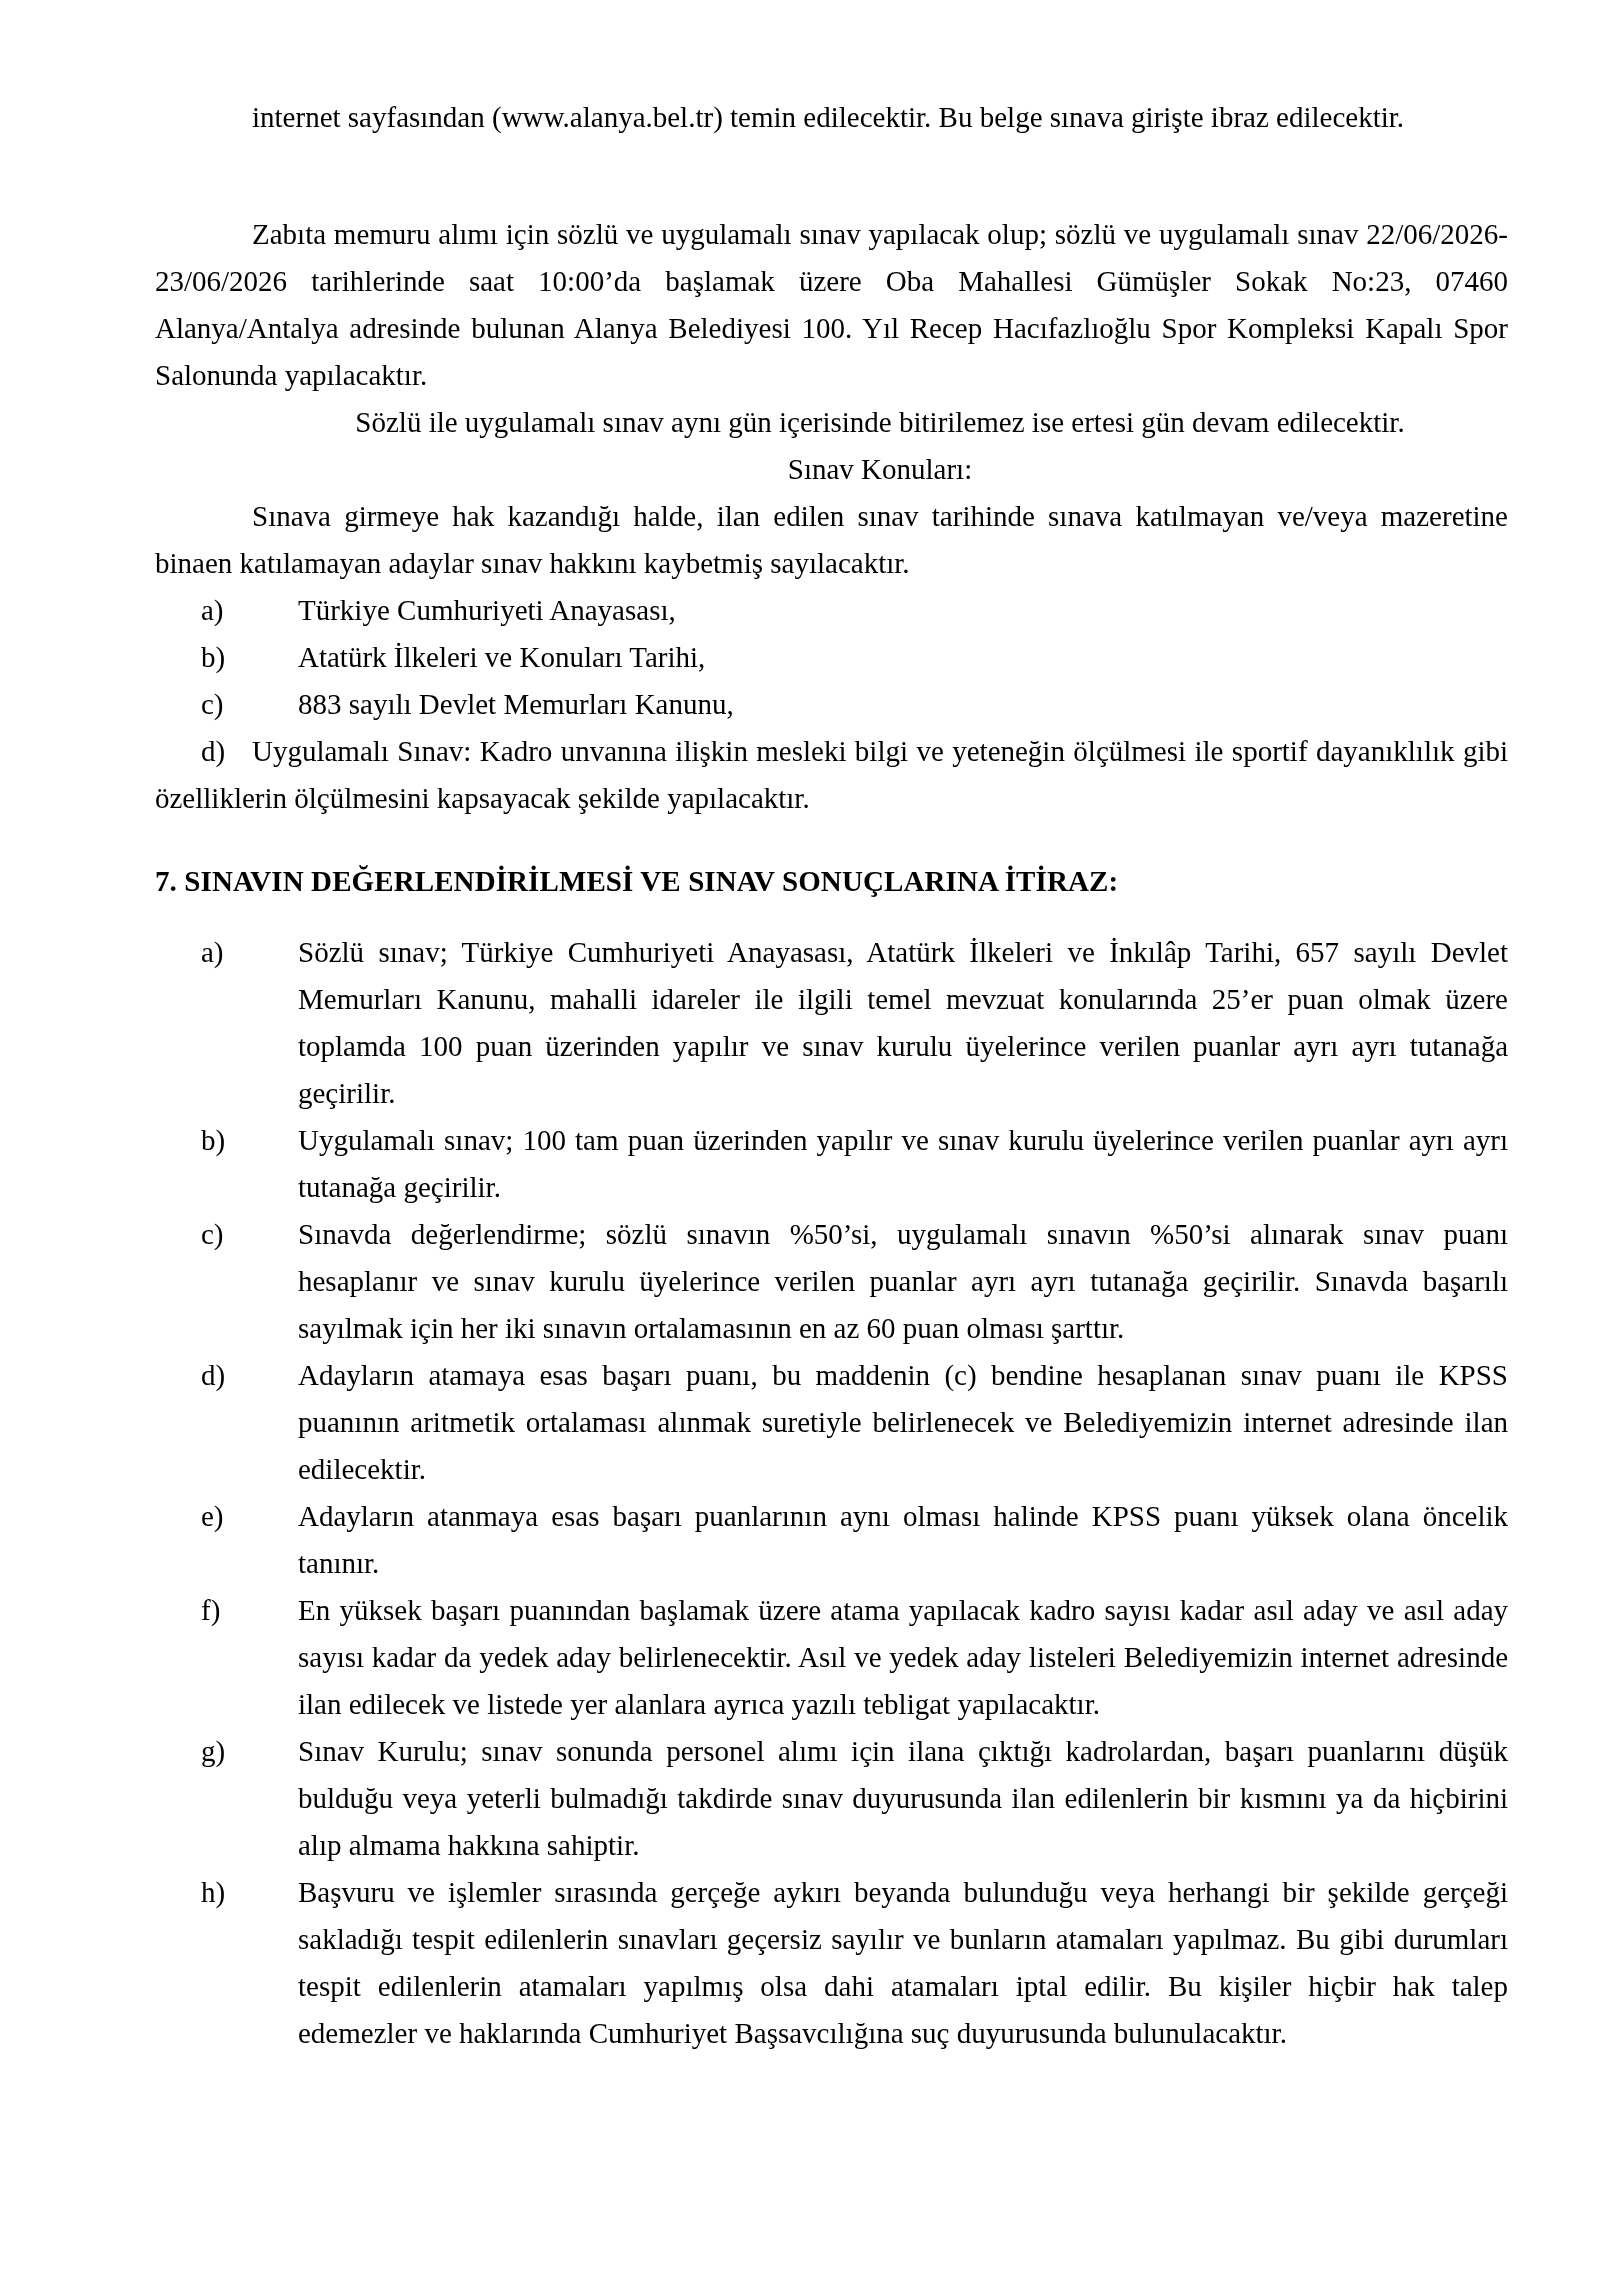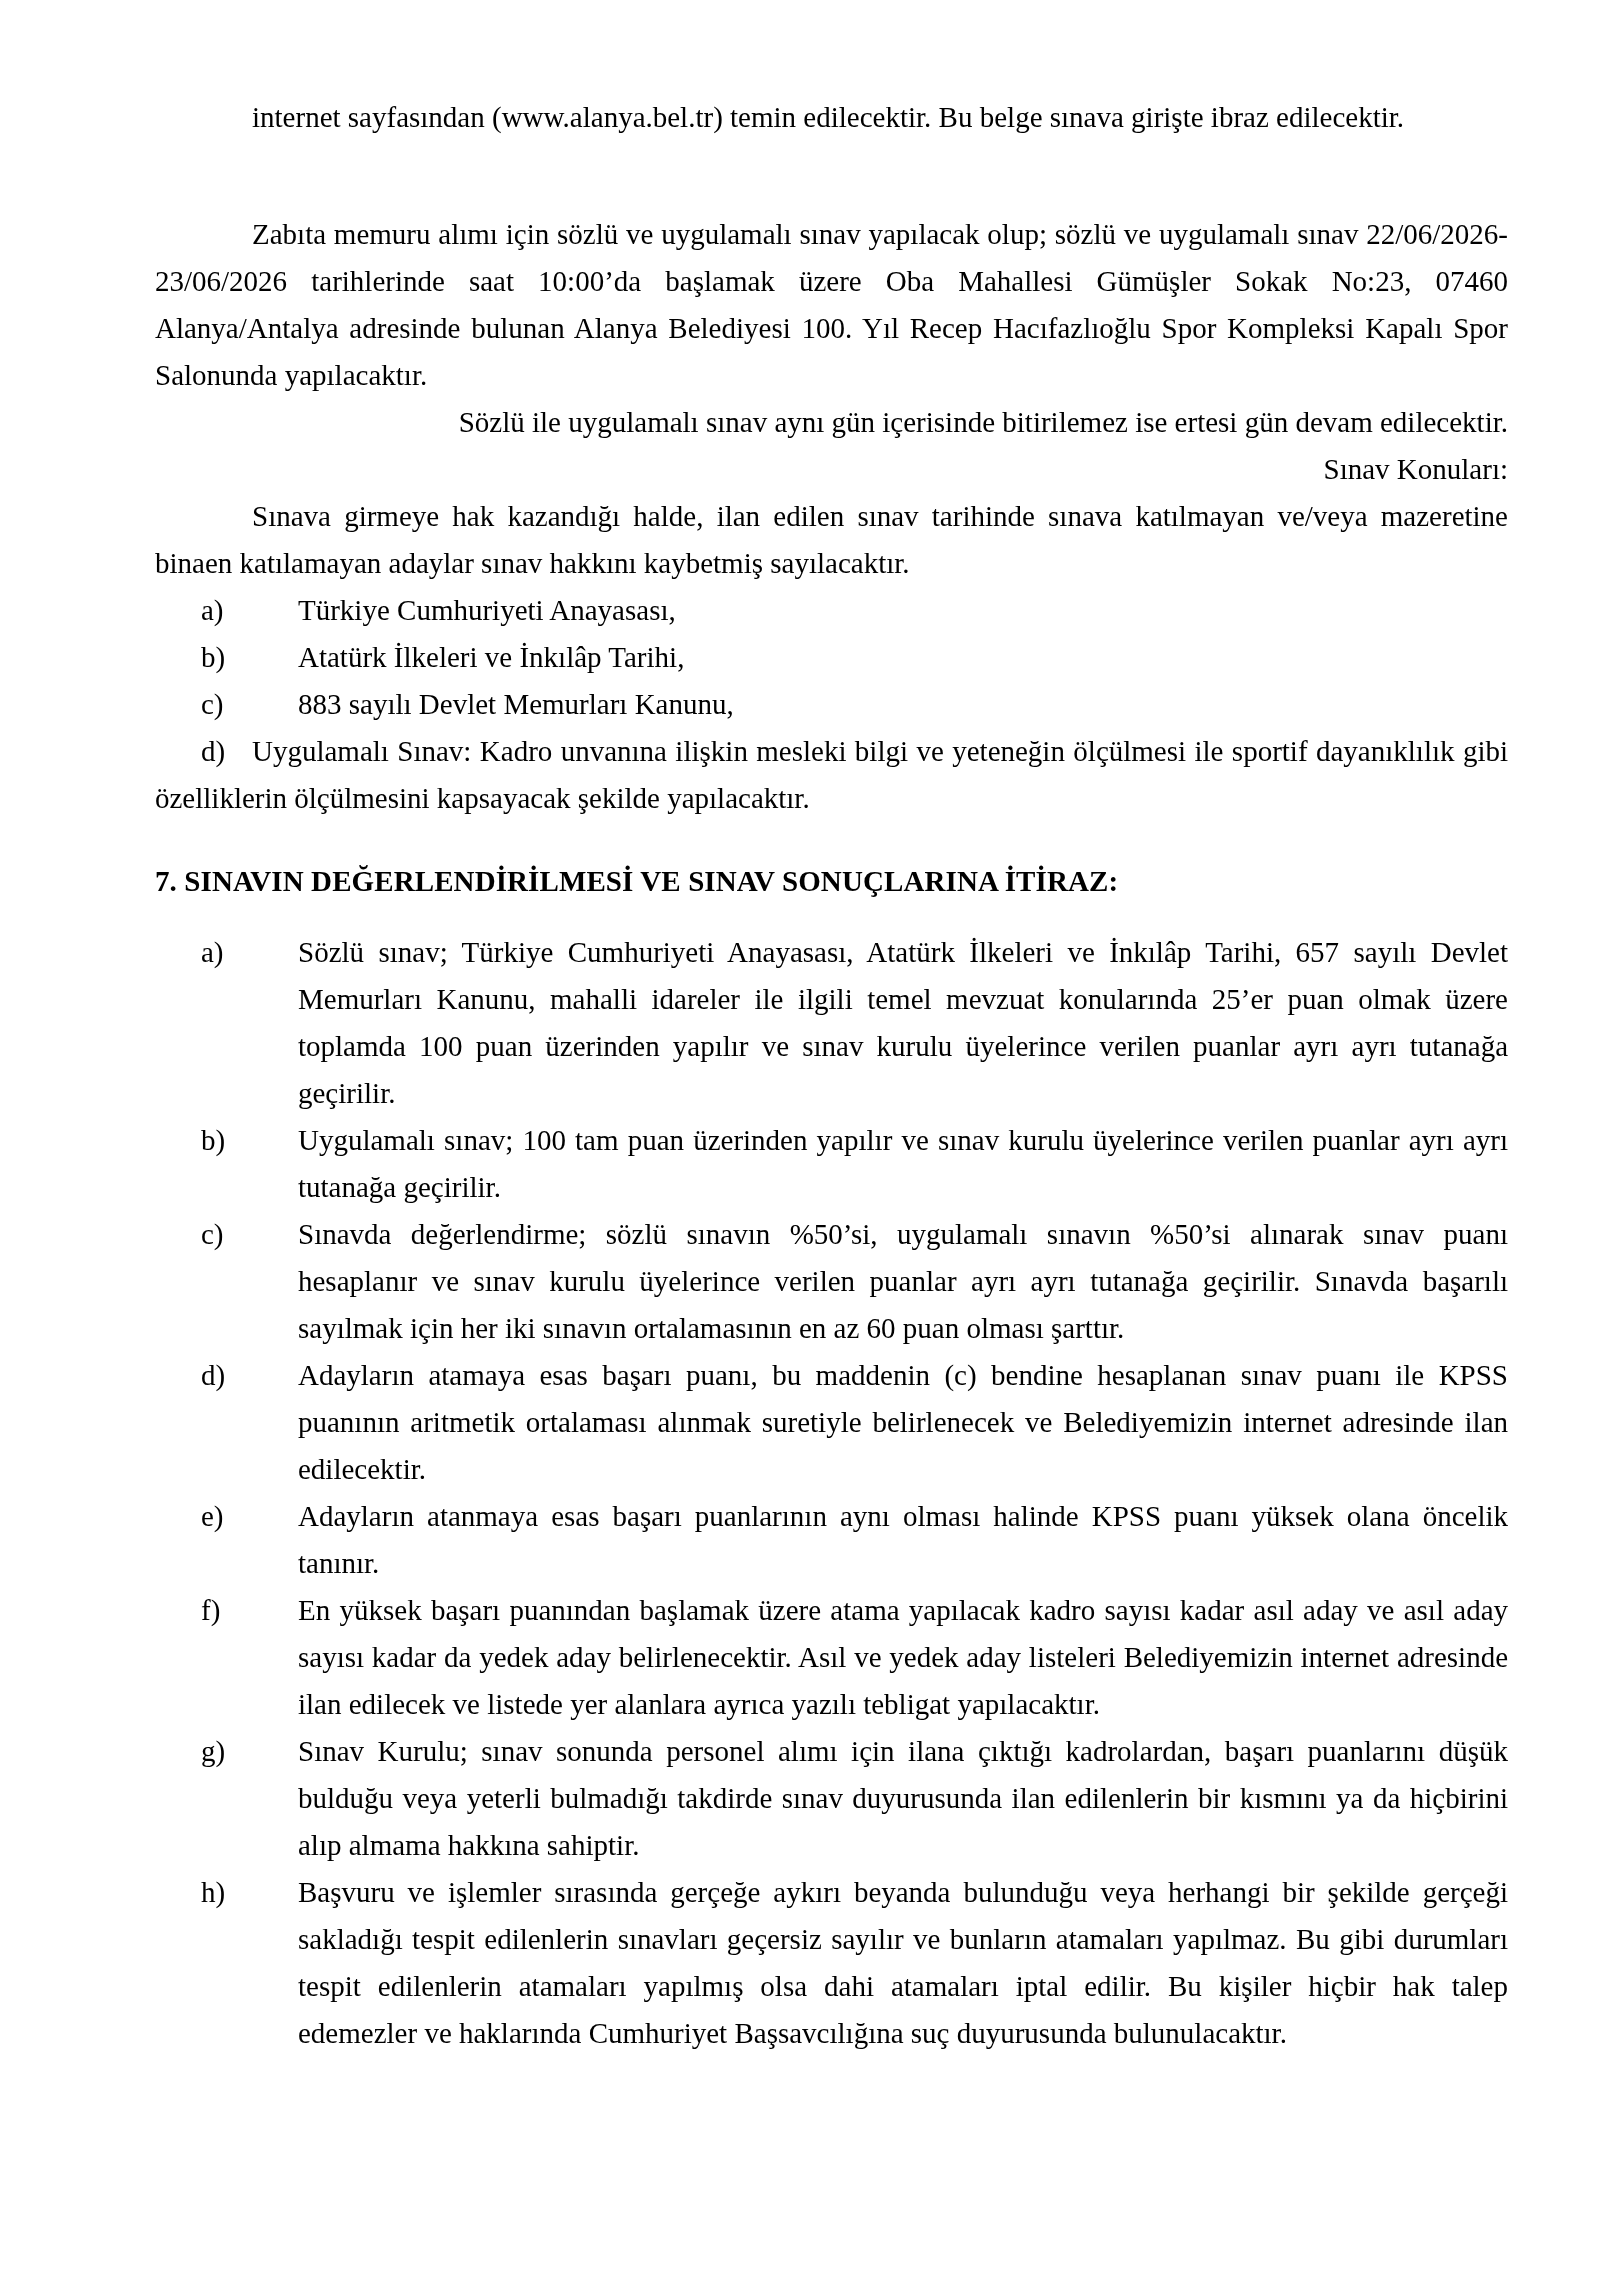--- a/index.html
+++ b/index.html
@@ -39,21 +39,21 @@
   .para-cont {
     margin-left: 97px;
     width: 1256px;
   }
   
   .para-indent {
     text-indent: 97px;
   }
   
   .para-flat {
-    text-align: right;
+    text-align: center;
     text-indent: 97px;
   }
 
   h2.section-heading {
     font-size: 29px;
     font-weight: bold;
     line-height: 1.3;
     margin: 0;
     text-align: left;
     letter-spacing: 0.1px;
@@ -118,21 +118,21 @@
     <p class="para para-indent">Sınava girmeye hak kazandığı halde, ilan edilen sınav tarihinde sınava katılmayan ve/veya mazeretine binaen katılamayan adaylar sınav hakkını kaybetmiş sayılacaktır.</p>
 
 
     <ol class="alpha-list tight">
       <li>
         <span class="marker">a)</span>
         <span>Türkiye Cumhuriyeti Anayasası,</span>
       </li>
       <li>
         <span class="marker">b)</span>
-        <span>Atatürk İlkeleri ve İnkılâp Tarihi,</span>
+        <span>Atatürk İlkeleri ve Konuları Tarihi,</span>
       </li>
       <li>
         <span class="marker">c)</span>
         <span>883 sayılı Devlet Memurları Kanunu,</span>
       </li>
       <li>
         <span class="marker">d)</span>
       </li>
     </ol>
 

